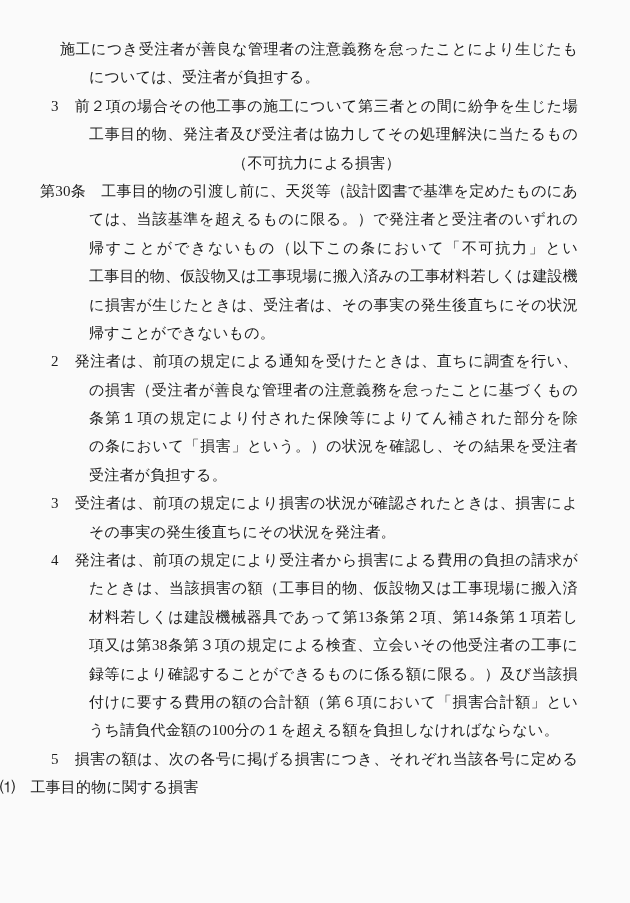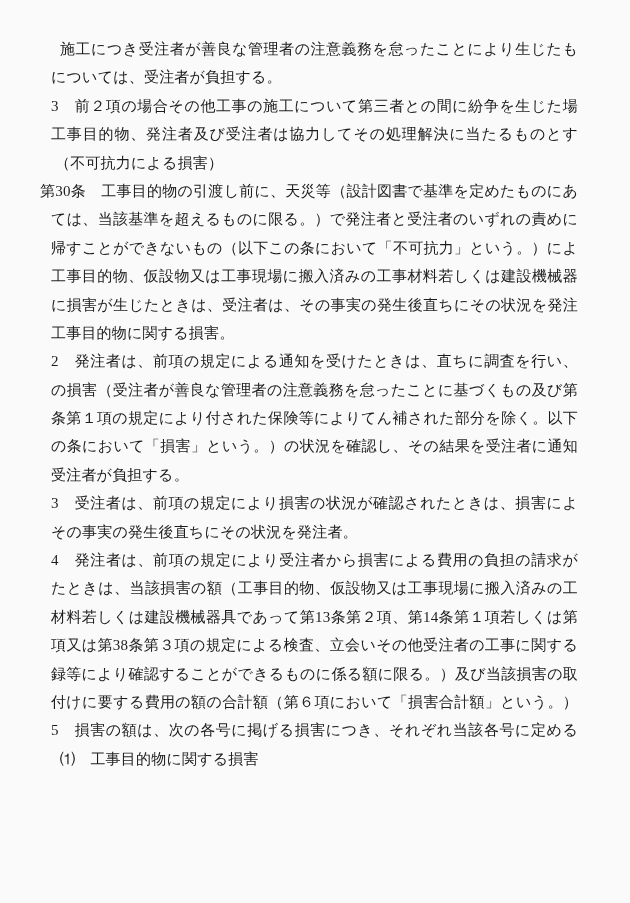--- a/index.html
+++ b/index.html
@@ -31,51 +31,52 @@
     white-space: nowrap;
     letter-spacing: 0.2px;
   }
   .line.justify {
     white-space: normal;
     text-align: justify;
     text-align-last: justify;
   }
   
   .t-article { padding-left: 40px; }
-  .t-cont    { padding-left: 51px; }
+  .t-cont    { padding-left: 51px; margin-left: 38px; }
   .t-num     { padding-left: 51px; }
-  .t-heading { padding-left: 55px; }
+  .t-heading { padding-left: 55px; text-align: center; }
   .t-cont2   { padding-left: 60px; }
-  .t-item    { padding-left: 60px; }
+  .t-item    { }
 </style>
 </head>
 <body>
 
 <main class="page" style="background: rgb(250, 250, 250); color: rgb(28, 28, 28);">
   <div class="doc-body">
       <div class="line t-cont2 justify">施工につき受注者が善良な管理者の注意義務を怠ったことにより生じたもの</div>
       <div class="line t-cont">については、受注者が負担する。</div>
       <div class="line t-num justify">3　前２項の場合その他工事の施工について第三者との間に紛争を生じた場合に</div>
       <div class="line t-cont justify">工事目的物、発注者及び受注者は協力してその処理解決に当たるものとする。</div>
       <div class="line t-heading">（不可抗力による損害）</div>
       <div class="line t-article justify">第30条　工事目的物の引渡し前に、天災等（設計図書で基準を定めたものにあっ</div>
       <div class="line t-cont justify">ては、当該基準を超えるものに限る。）で発注者と受注者のいずれの責めにも</div>
       <div class="line t-cont justify">帰すことができないもの（以下この条において「不可抗力」という。）により、</div>
       <div class="line t-cont justify">工事目的物、仮設物又は工事現場に搬入済みの工事材料若しくは建設機械器具</div>
       <div class="line t-cont justify">に損害が生じたときは、受注者は、その事実の発生後直ちにその状況を発注者</div>
-      <div class="line t-cont">工事目的物に関する損害。</div>
+      <div class="line t-cont">帰すことができないもの。</div>
       <div class="line t-num justify">2　発注者は、前項の規定による通知を受けたときは、直ちに調査を行い、同項</div>
       <div class="line t-cont justify">の損害（受注者が善良な管理者の注意義務を怠ったことに基づくもの及び第53</div>
       <div class="line t-cont justify">条第１項の規定により付された保険等によりてん補された部分を除く。以下こ</div>
       <div class="line t-cont justify">の条において「損害」という。）の状況を確認し、その結果を受注者に通知し</div>
       <div class="line t-cont">受注者が負担する。</div>
       <div class="line t-num justify">3　受注者は、前項の規定により損害の状況が確認されたときは、損害による費</div>
       <div class="line t-cont">その事実の発生後直ちにその状況を発注者。</div>
       <div class="line t-num justify">4　発注者は、前項の規定により受注者から損害による費用の負担の請求があっ</div>
       <div class="line t-cont justify">たときは、当該損害の額（工事目的物、仮設物又は工事現場に搬入済みの工事</div>
       <div class="line t-cont justify">材料若しくは建設機械器具であって第13条第２項、第14条第１項若しくは第２</div>
       <div class="line t-cont justify">項又は第38条第３項の規定による検査、立会いその他受注者の工事に関する記</div>
       <div class="line t-cont justify">録等により確認することができるものに係る額に限る。）及び当該損害の取片</div>
       <div class="line t-cont justify">付けに要する費用の額の合計額（第６項において「損害合計額」という。）の</div>
+      <div class="line t-cont">うち請負代金額の100分の１を超える額を負担しなければならない。</div>
       <div class="line t-num justify">5　損害の額は、次の各号に掲げる損害につき、それぞれ当該各号に定めるとこ</div>
       <div class="line t-item">⑴　工事目的物に関する損害</div>
     </div>
 </main>
 
 </body></html>

